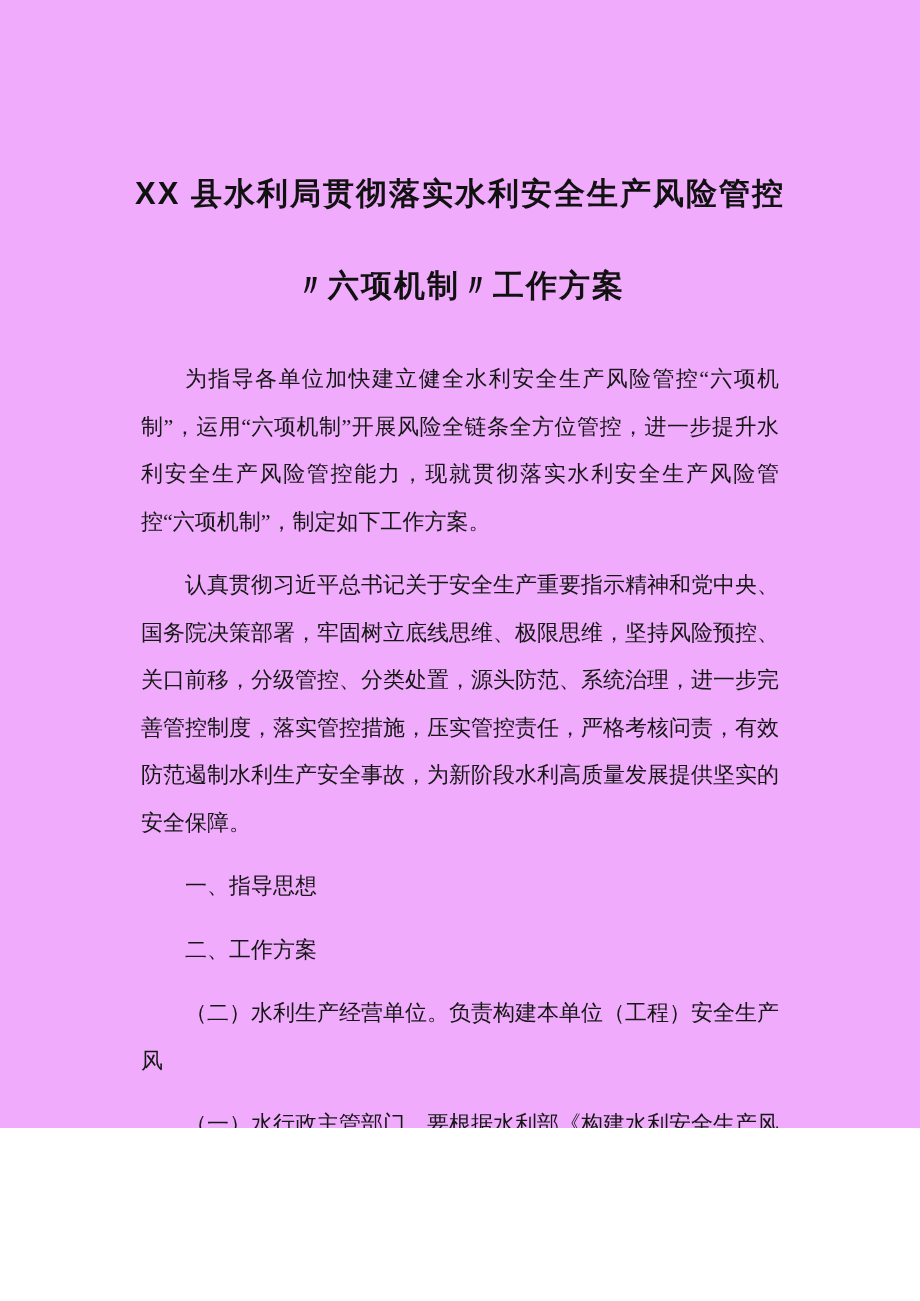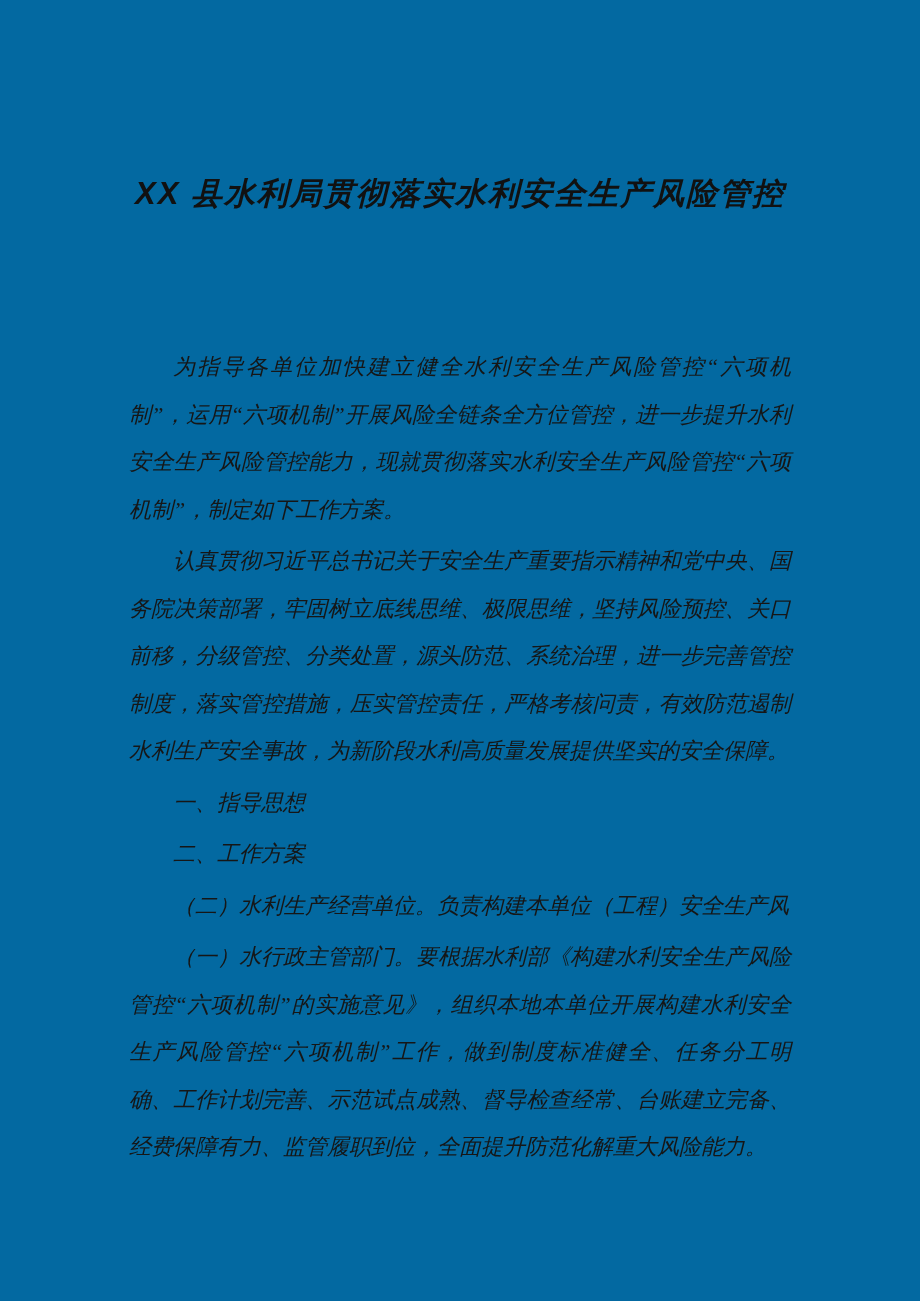--- a/index.html
+++ b/index.html
@@ -3,25 +3,24 @@
 <meta charset="utf-8">
 <style>
   html, body {
     margin: 0;
     padding: 0;
     background: #ffffff;
   }
   .page {
     position: relative;
     width: 920px;
-    height: 1301px;
-    background: #0369a1;
+    height: 1128px;
+    background: #f0abfc;
     overflow: hidden;
     color: #161616;
-    font-style: italic;
   }
   .doc-title {
     position: absolute;
     top: 148px;
     left: 0;
     width: 920px;
     margin: 0;
     text-align: center;
     font-family: "Liberation Sans", "DejaVu Sans", sans-serif;
     font-weight: bold;
@@ -41,32 +40,33 @@
     width: 670px;
     font-family: "Liberation Serif", "DejaVu Serif", serif;
     font-size: 22px;
     line-height: 47.5px;
     text-align: justify;
     text-justify: inter-character;
     word-break: break-all;
     color: #161616;
   }
   .doc-body p {
-    margin: 4px;
+    margin: 16px;
     padding: 0;
     text-indent: 2em;
   }
 </style>
 </head>
 <body>
 
 <div class="page">
 
   <h1 class="doc-title">
     <span class="title-line">XX 县水利局贯彻落实水利安全生产风险管控</span>
+    <span class="title-line">〃六项机制〃工作方案</span>
   </h1>
 
   <div class="doc-body">
     <p>为指导各单位加快建立健全水利安全生产风险管控“六项机制”，运用“六项机制”开展风险全链条全方位管控，进一步提升水利安全生产风险管控能力，现就贯彻落实水利安全生产风险管控“六项机制”，制定如下工作方案。</p>
     <p>认真贯彻习近平总书记关于安全生产重要指示精神和党中央、国务院决策部署，牢固树立底线思维、极限思维，坚持风险预控、关口前移，分级管控、分类处置，源头防范、系统治理，进一步完善管控制度，落实管控措施，压实管控责任，严格考核问责，有效防范遏制水利生产安全事故，为新阶段水利高质量发展提供坚实的安全保障。</p>
     <p>一、指导思想</p>
     <p>二、工作方案</p>
     <p>（二）水利生产经营单位。负责构建本单位（工程）安全生产风</p>
     <p>（一）水行政主管部门。要根据水利部《构建水利安全生产风险管控“六项机制”的实施意见》，组织本地本单位开展构建水利安全生产风险管控“六项机制”工作，做到制度标准健全、任务分工明确、工作计划完善、示范试点成熟、督导检查经常、台账建立完备、经费保障有力、监管履职到位，全面提升防范化解重大风险能力。</p>
   </div>

